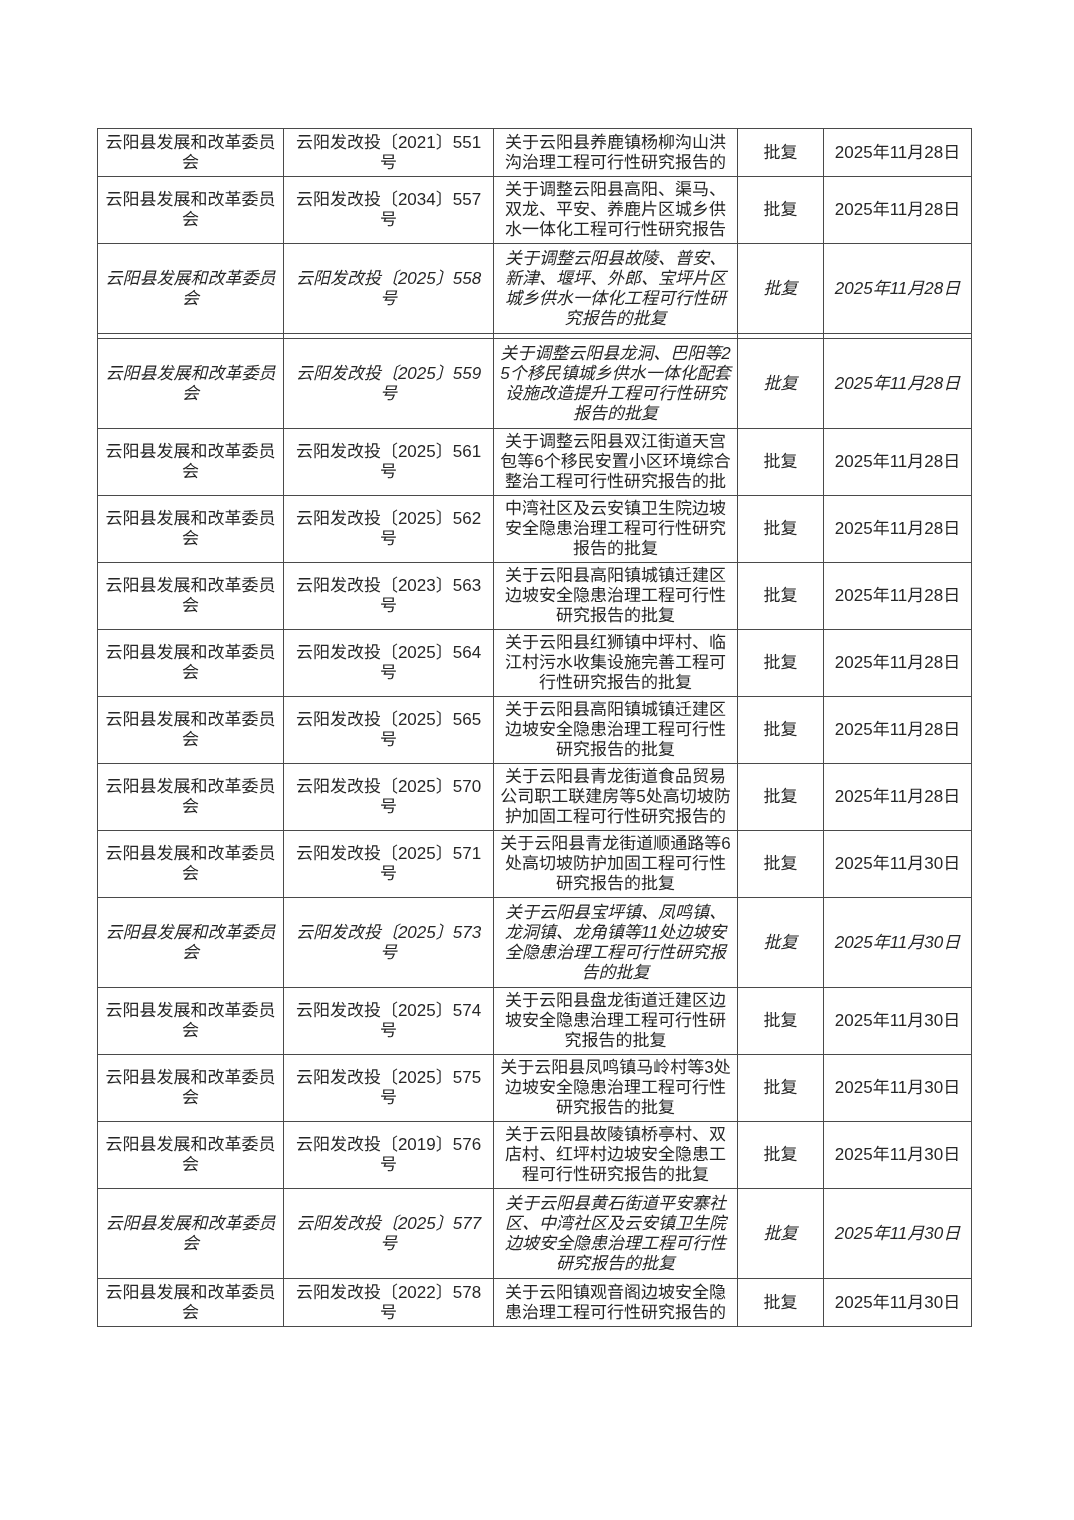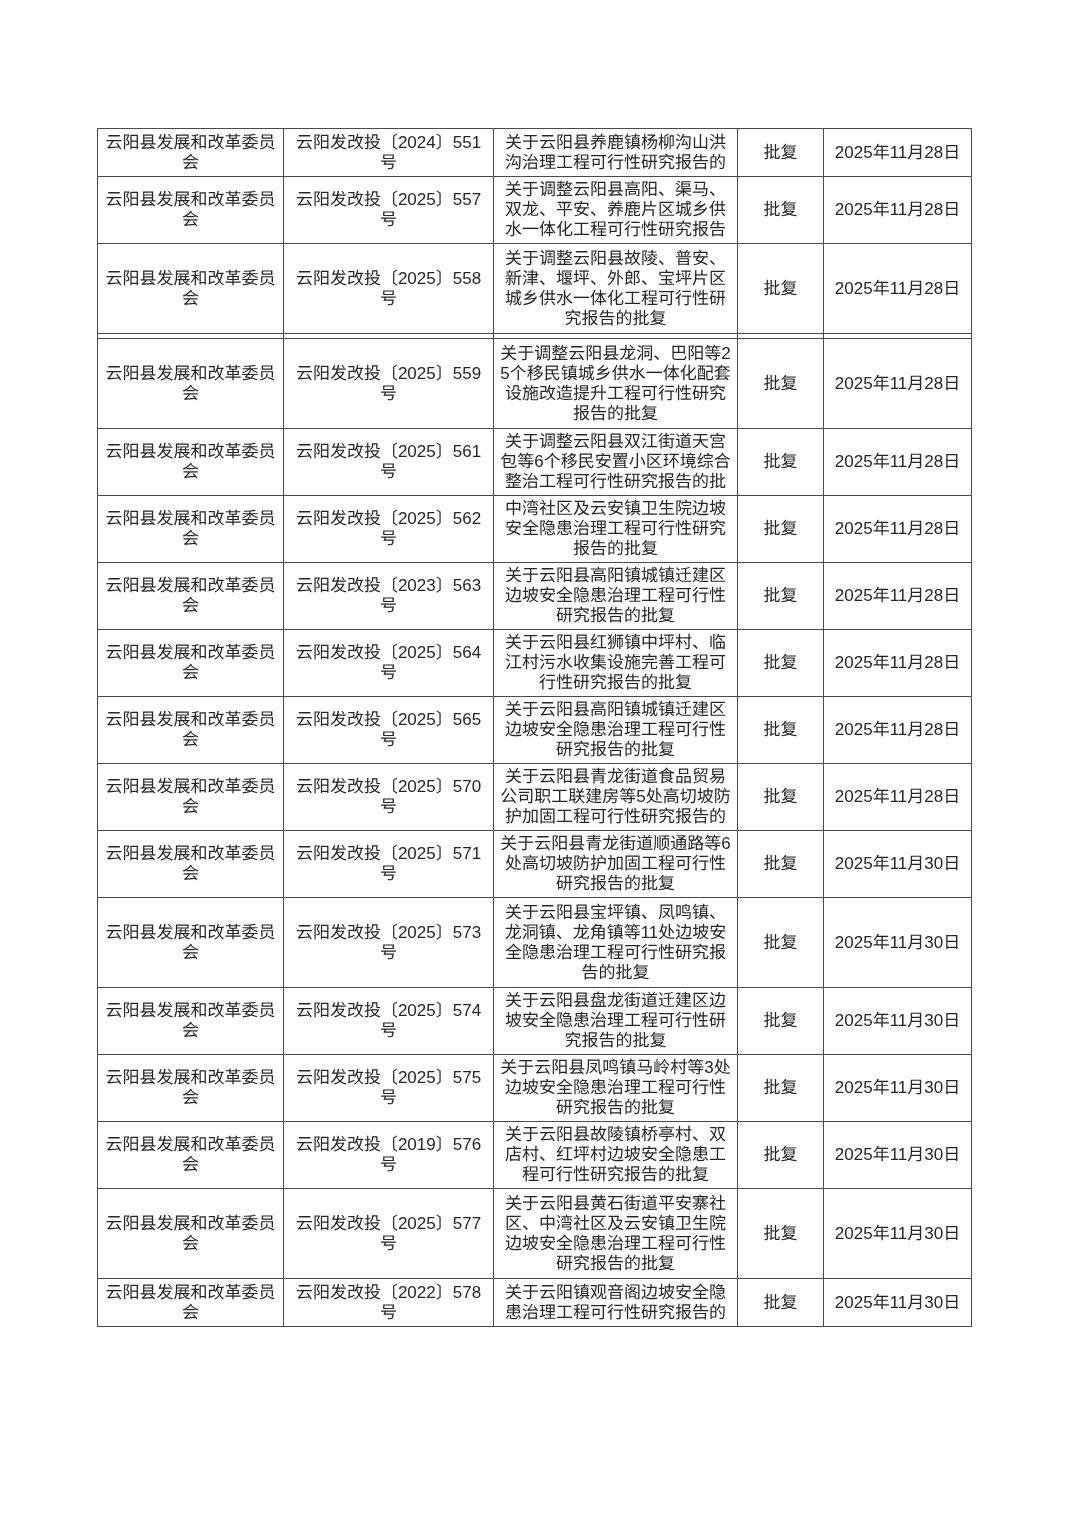--- a/index.html
+++ b/index.html
@@ -34,21 +34,21 @@
     overflow: hidden;
   }
   col.c-agency  { width: 186px; }
   col.c-docnum  { width: 210px; }
   col.c-title   { width: 244px; }
   col.c-type    { width: 86px;  }
   col.c-date    { width: 148px; }
 
   tr.h2 td { height: 48px; }
   tr.h3 td { height: 67px; }
-  tr.h4 td { height: 90px; }
+  tr.h4 td { height: 90px; font-style: italic; }
 
   tr.spacer td {
     height: 5px;
     padding: 0;
     line-height: 0;
     font-size: 0;
   }
 </style>
 </head>
 <body>
@@ -57,28 +57,28 @@
   <colgroup>
     <col class="c-agency">
     <col class="c-docnum">
     <col class="c-title">
     <col class="c-type">
     <col class="c-date">
   </colgroup>
   <tbody>
     <tr class="h2">
       <td>云阳县发展和改革委员会</td>
-      <td>云阳发改投〔2024〕551号</td>
+      <td>云阳发改投〔2021〕551号</td>
       <td>关于云阳县养鹿镇杨柳沟山洪沟治理工程可行性研究报告的</td>
       <td>批复</td>
       <td>2025年11月28日</td>
     </tr>
     <tr class="h3">
       <td>云阳县发展和改革委员会</td>
-      <td>云阳发改投〔2025〕557号</td>
+      <td>云阳发改投〔2034〕557号</td>
       <td>关于调整云阳县高阳、渠马、双龙、平安、养鹿片区城乡供水一体化工程可行性研究报告</td>
       <td>批复</td>
       <td>2025年11月28日</td>
     </tr>
     <tr class="h4">
       <td>云阳县发展和改革委员会</td>
       <td>云阳发改投〔2025〕558号</td>
       <td>关于调整云阳县故陵、普安、新津、堰坪、外郎、宝坪片区城乡供水一体化工程可行性研究报告的批复</td>
       <td>批复</td>
       <td>2025年11月28日</td>

